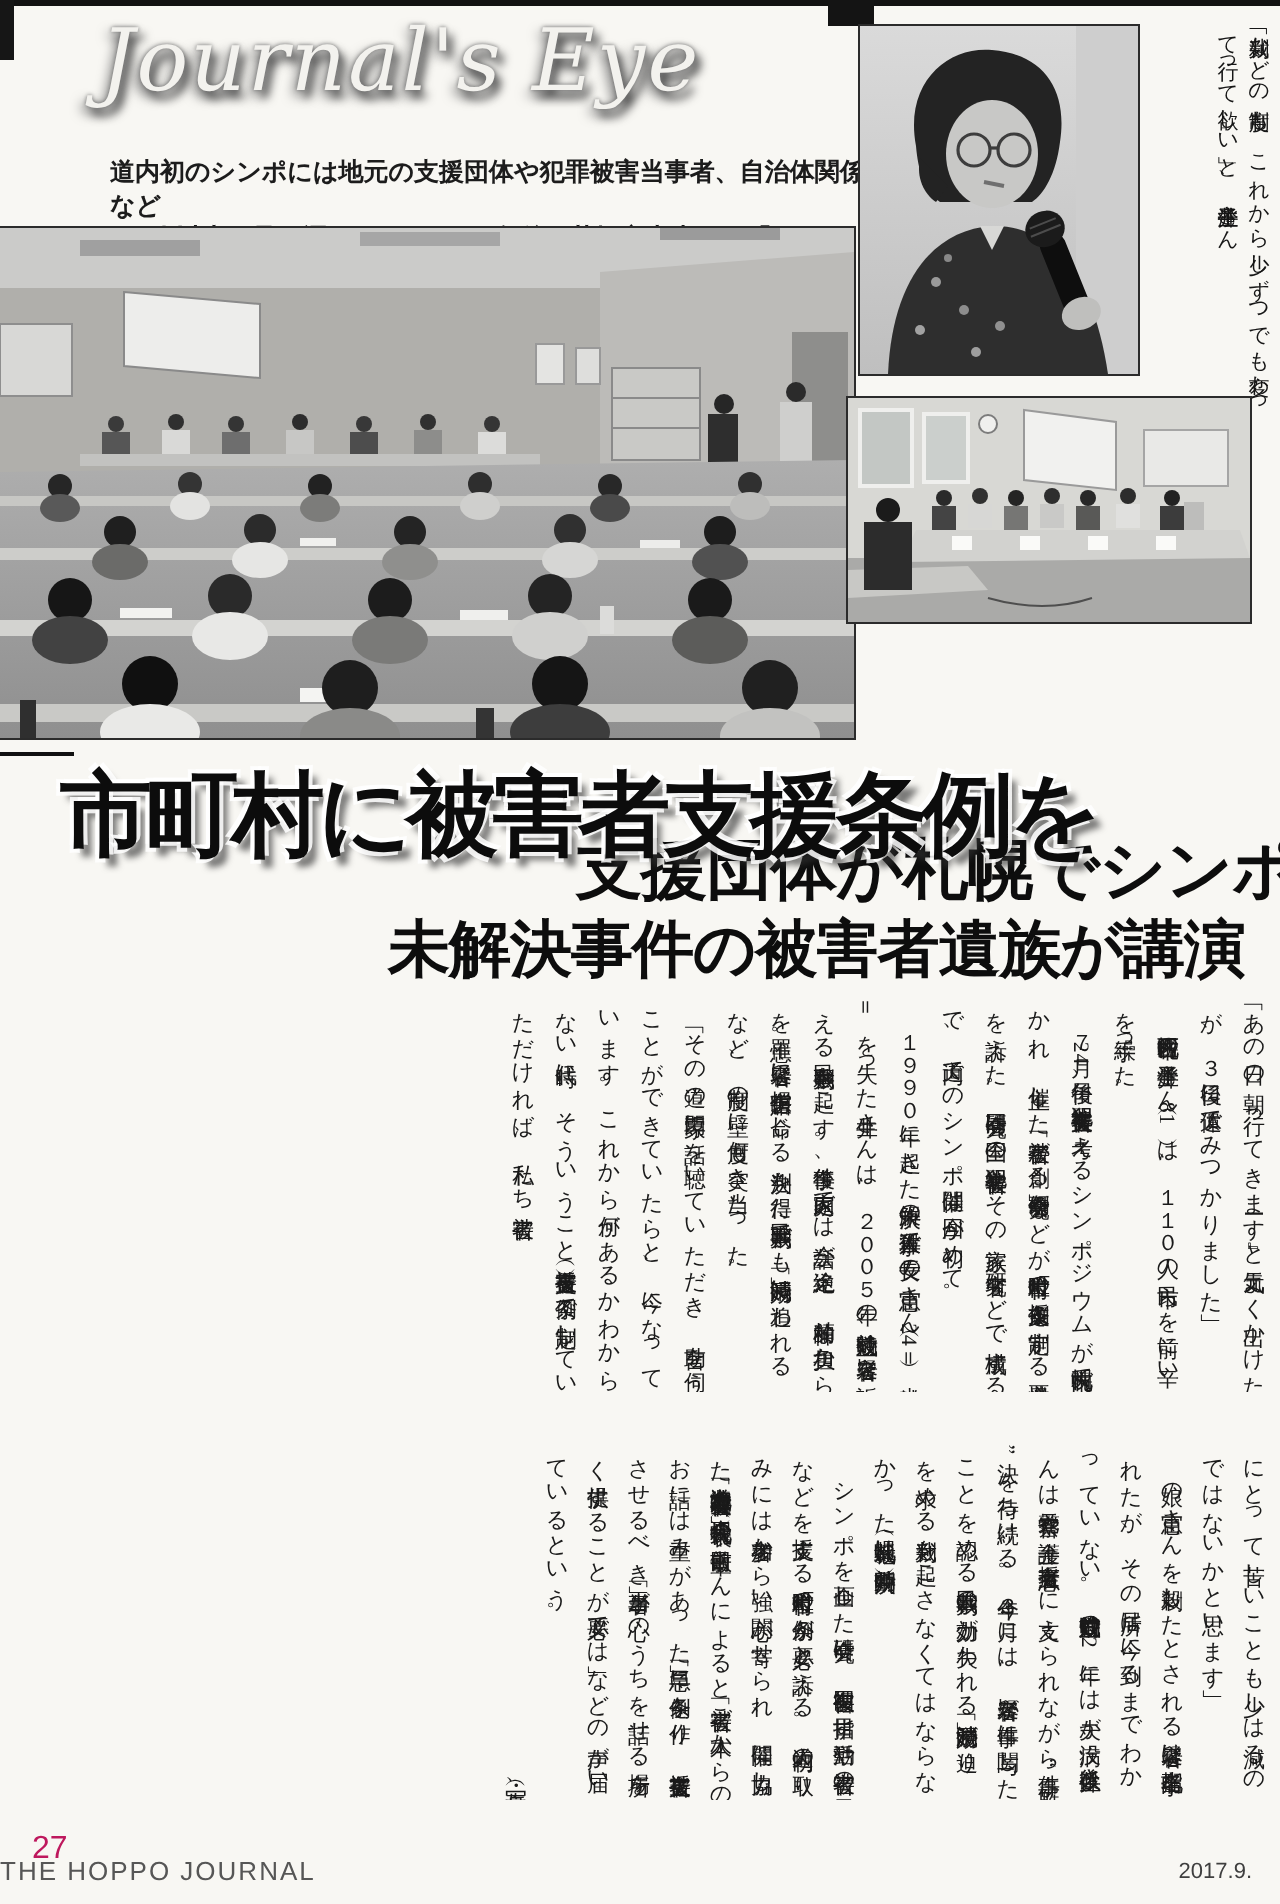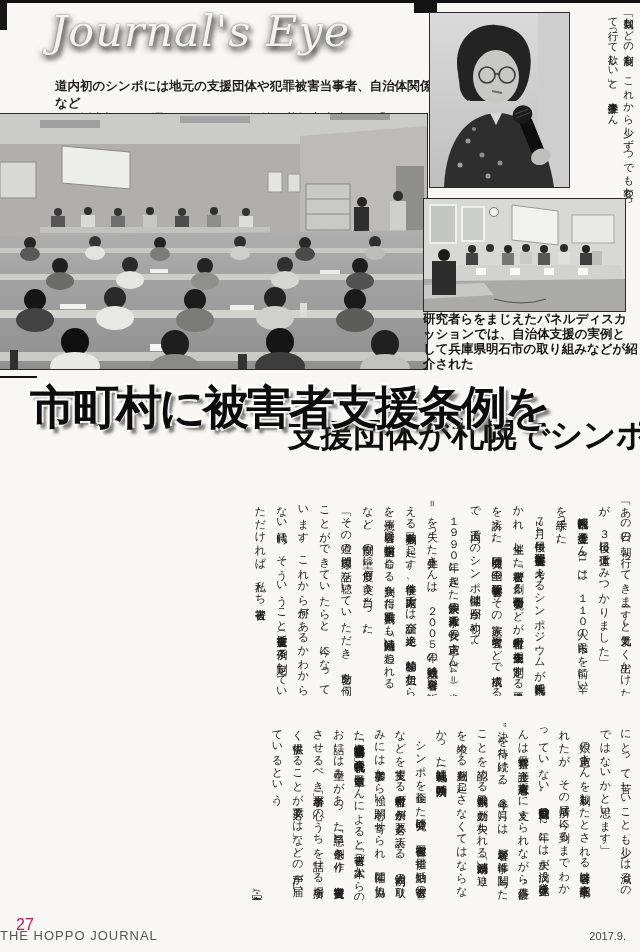--- a/index.html
+++ b/index.html
@@ -243,25 +243,25 @@
       <rect x="86" y="69" width="10" height="7" fill="#fafaf8"></rect>
       <rect x="120" y="69" width="10" height="7" fill="#fafaf8"></rect>
       <rect x="154" y="69" width="10" height="7" fill="#fafaf8"></rect>
       <polygon points="0,86 60,84 70,96 0,100" fill="#c8c8c5"></polygon>
       <path d="M70,100 q28,8 52,0" stroke="#4e4e4e" fill="none"></path>
       <circle cx="20" cy="56" r="6" fill="#1b1b1b"></circle>
       <rect x="8" y="62" width="24" height="34" fill="#2c2c2c"></rect>
     </svg>
   </div>
 
-  <div class="panel-caption">研究者らをまじえたパネルディスカッションでは、自治体支援の実例として兵庫県明石市の取り組みなどが紹介された</div>
 
   <div class="headline-rule"></div>
   <h1 class="headline">市町村に被害者支援条例を</h1>
   <div class="subhead subhead1">支援団体が札幌でシンポ</div>
+  <div class="subhead subhead2">未解決事件の被害者遺族が講演</div>
 
   <div class="vband band-top">
       <p>「あの日の朝、『行ってきまーす』と元気よく出かけた長女が、３日後に遺体でみつかりました」</p>
       <p>　札幌市西区の生井澄子さん（81）は、１１０人の市民らを前に辛い記憶を手繰った。</p>
       <p>　７月24日午後、犯罪被害者支援を考えるシンポジウムが札幌市内で開かれ、主催した「被害者が創る条例研究会」などが市町村単位の支援条例を制定する必要性を訴えた。同研究会は全国の犯罪被害者やその家族、研究者などで構成する組織で、道内でのシンポ開催は今回が初めて。</p>
       <p>　１９９０年に起きた未解決の殺人事件で長女の宙恵さん（24）＝当時＝を失った生井さんは、２００５年の時効成立後、容疑者を訴える民事裁判を起こす。事件後、家庭内では会話が途絶え、精神的な負担から帯状疱疹を罹患。容疑者に損害賠償を命じる判決を得た民事裁判でも「消滅時効」に追われるなど、制度の壁に何度も突き当たった。</p>
       <p>　「その道の専門家に話を聴いていただき、助言を伺うことができていたらと、今になって思います。これから何があるかわからない時代に、そういうこと（被害者支援）を条例で制定していただければ、私たち被害者</p>
     </div>
 
   <div class="vband band-bottom">

